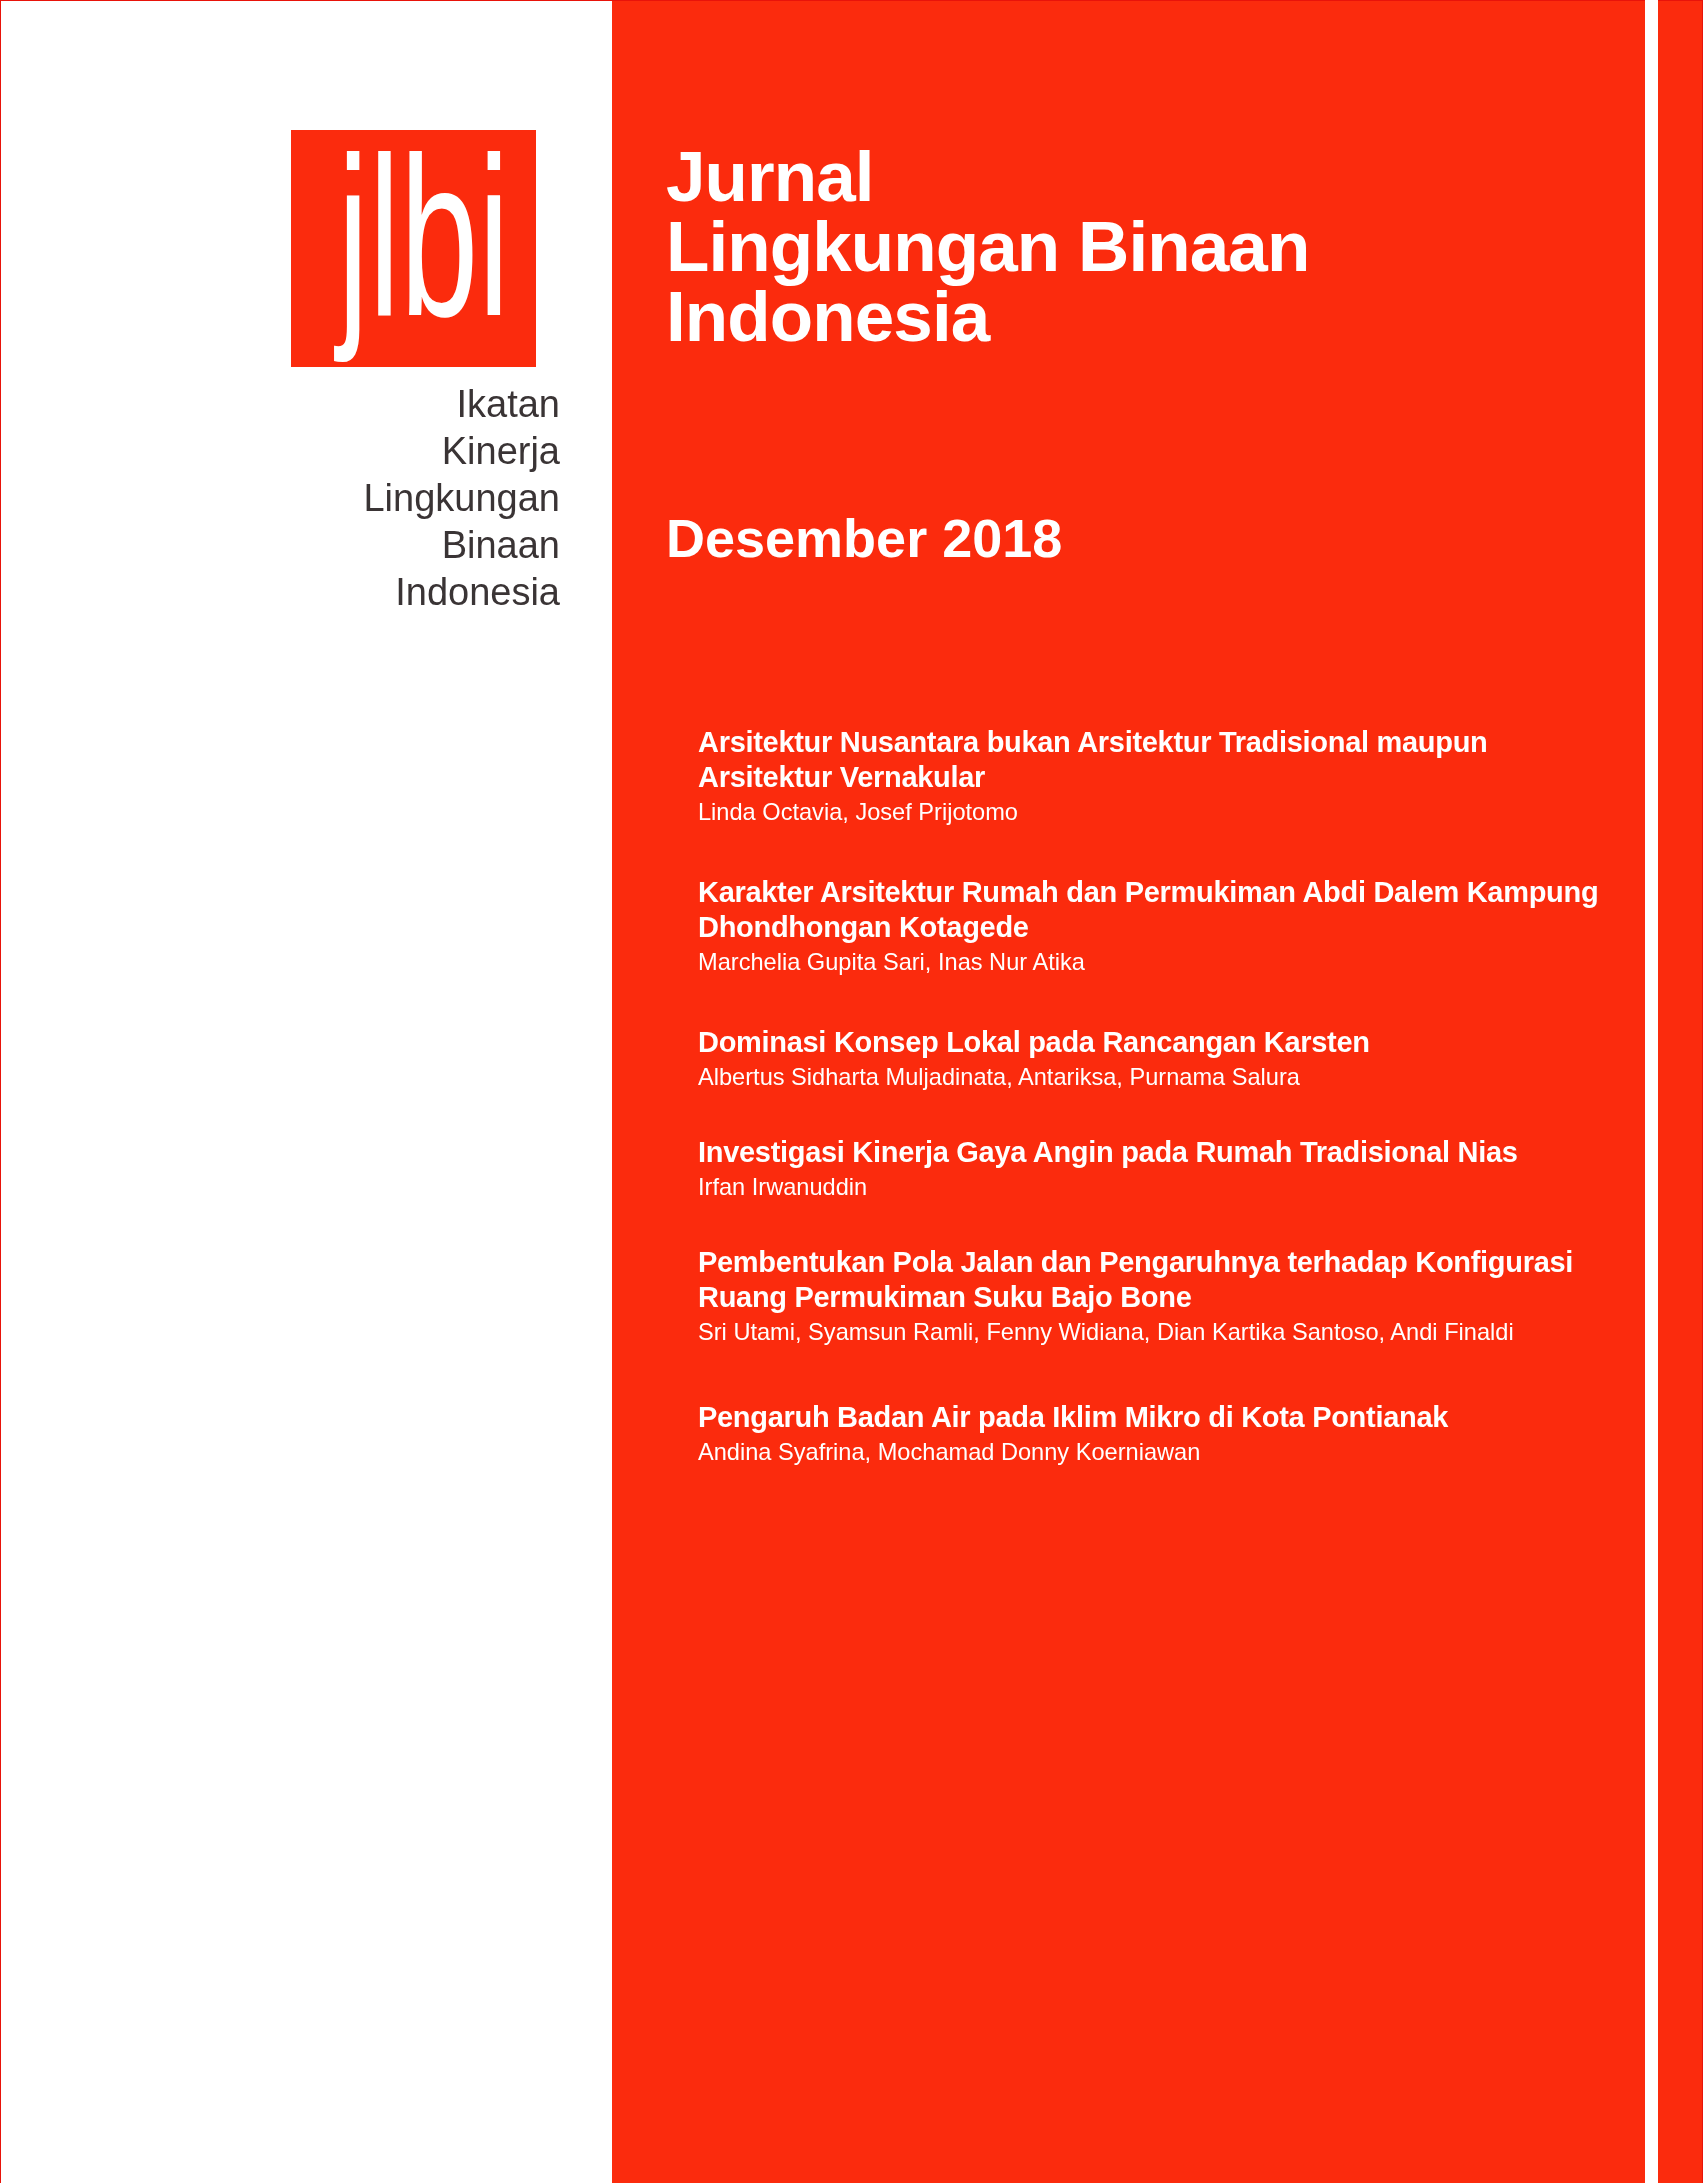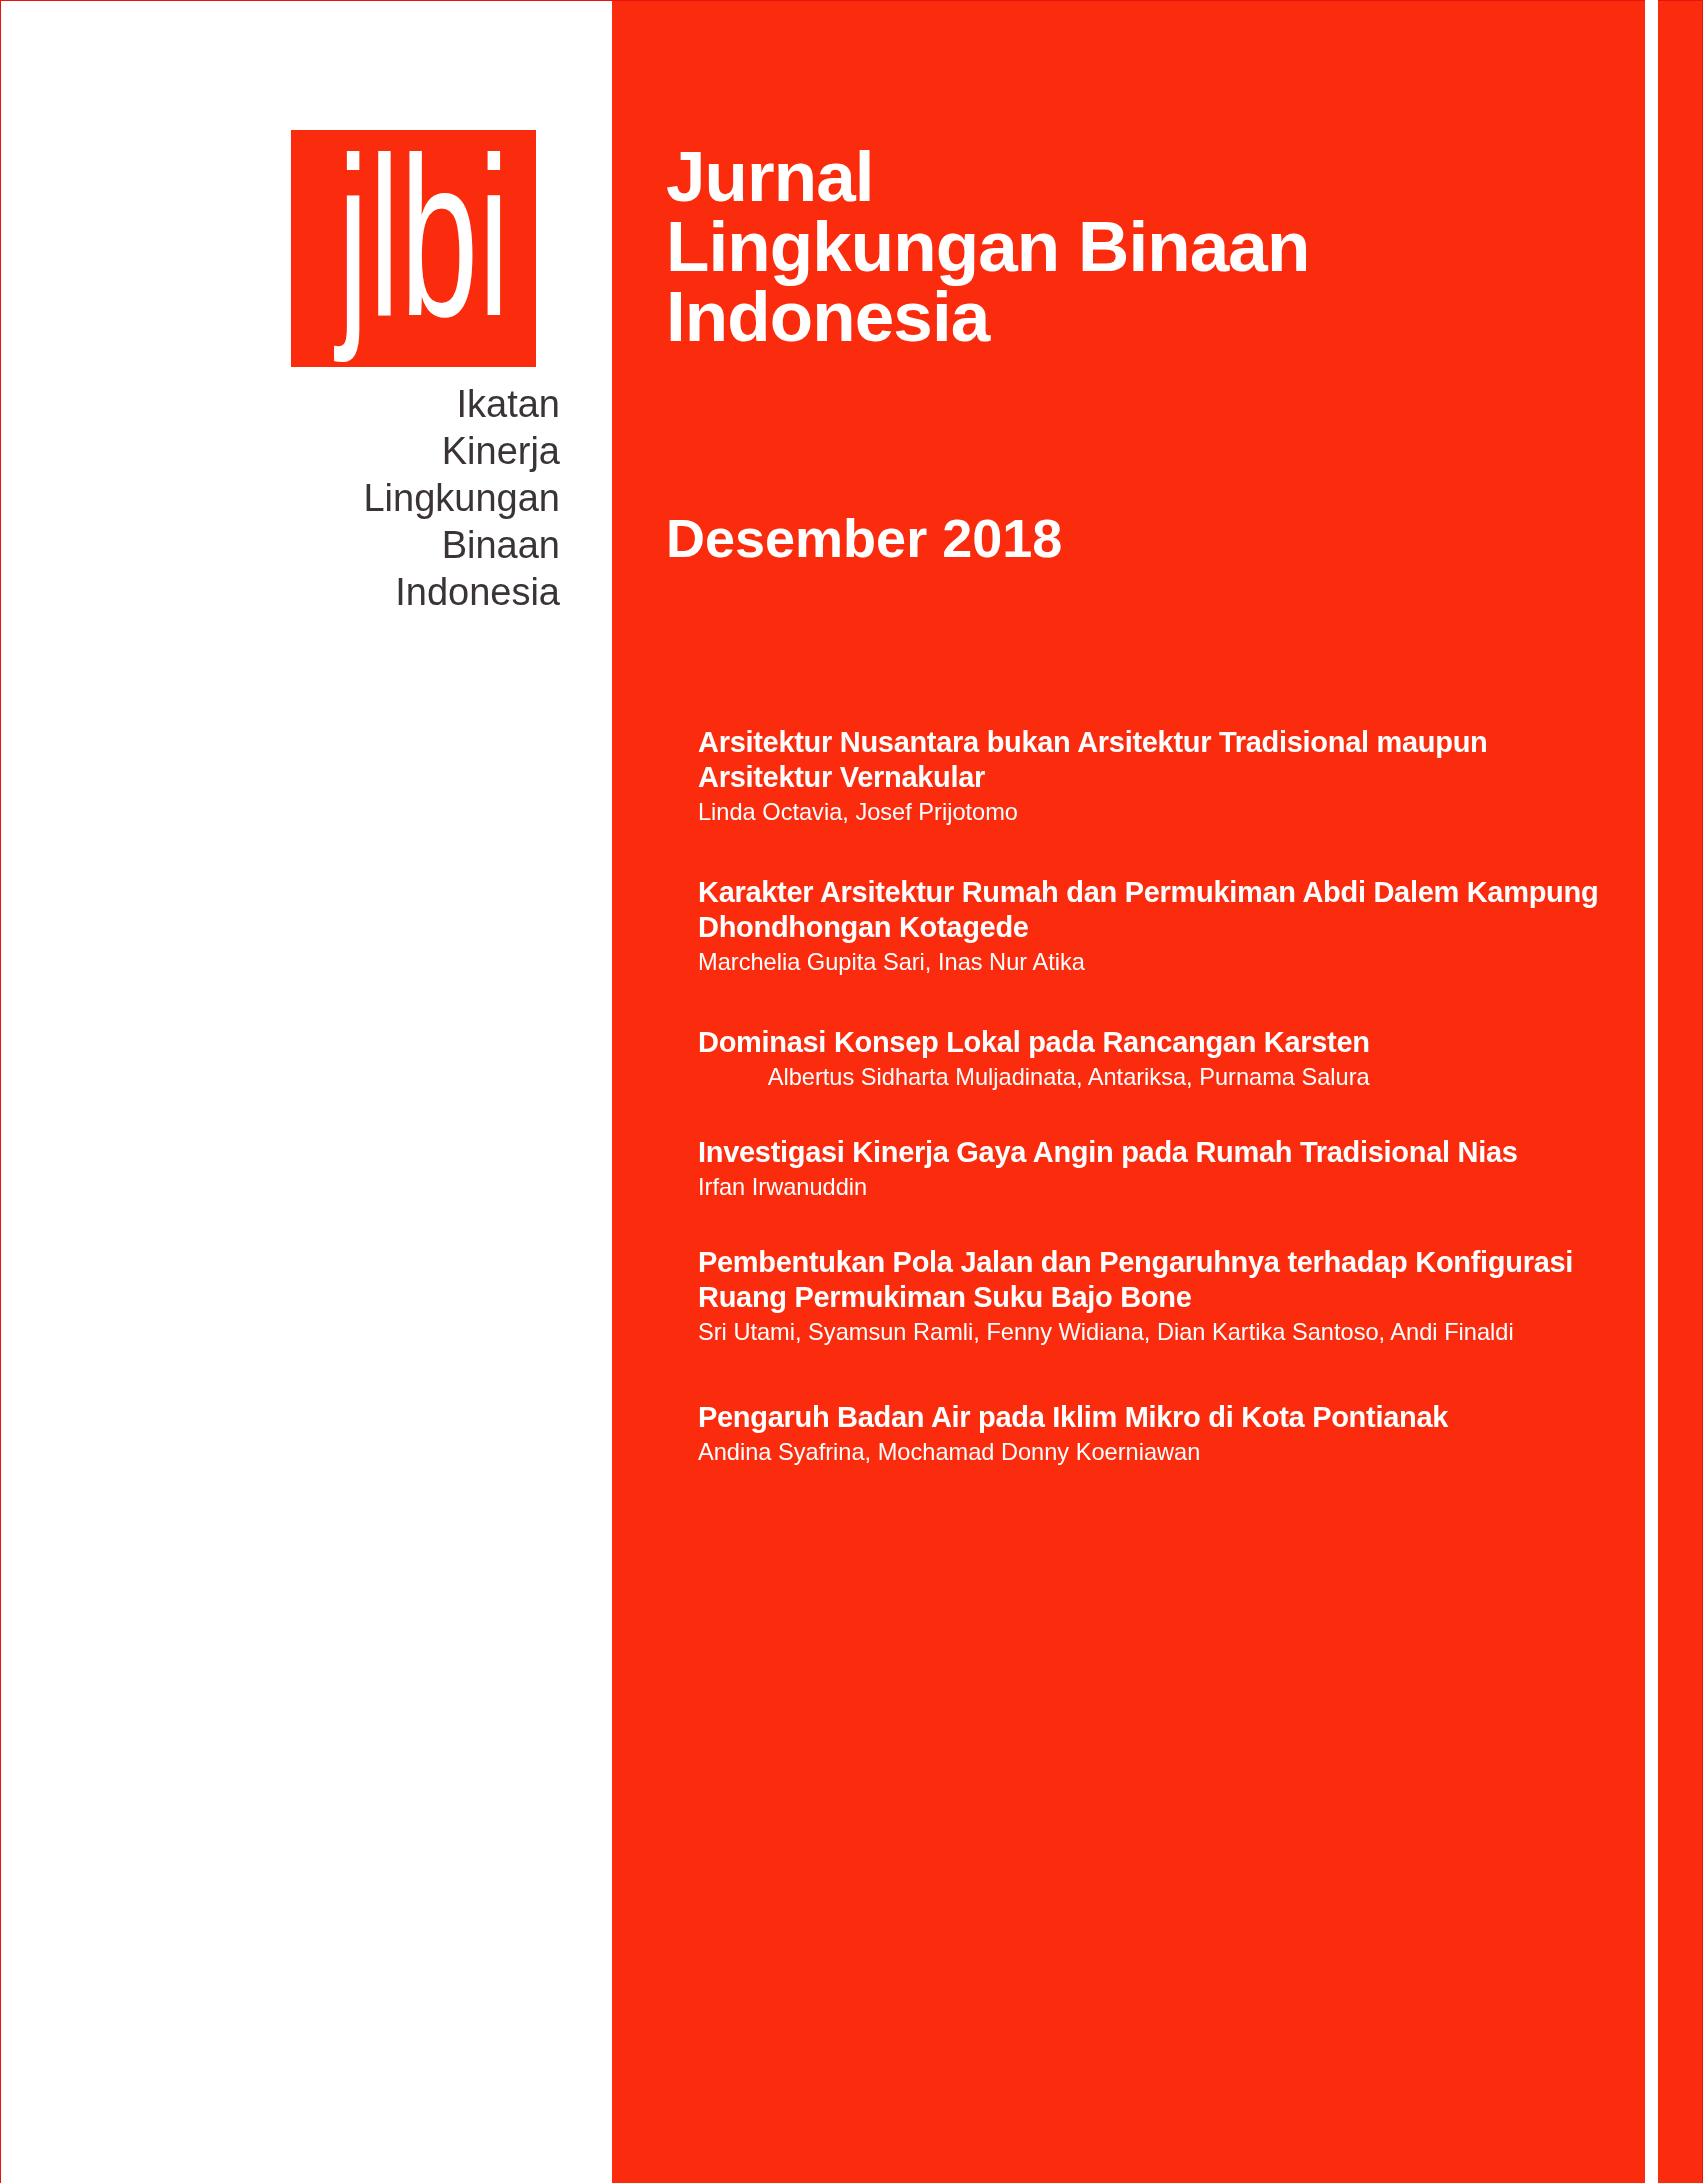--- a/index.html
+++ b/index.html
@@ -142,21 +142,21 @@
     white-space: pre-line;
   }
   .article-authors {
     font-size: 23.6px;
     font-weight: normal;
     line-height: 35px;
     white-space: nowrap;
   }
   .article-1 { top: 725px; }
   .article-2 { top: 875px; }
-  .article-3 { top: 1025px; text-align: right; }
+  .article-3 { top: 1025px; }
   .article-4 { top: 1135px; }
   .article-5 { top: 1245px; }
   .article-6 { top: 1400px; }
 </style>
 </head>
 <body>
 
 <div class="page">
 
   <div class="red-panel"></div>

